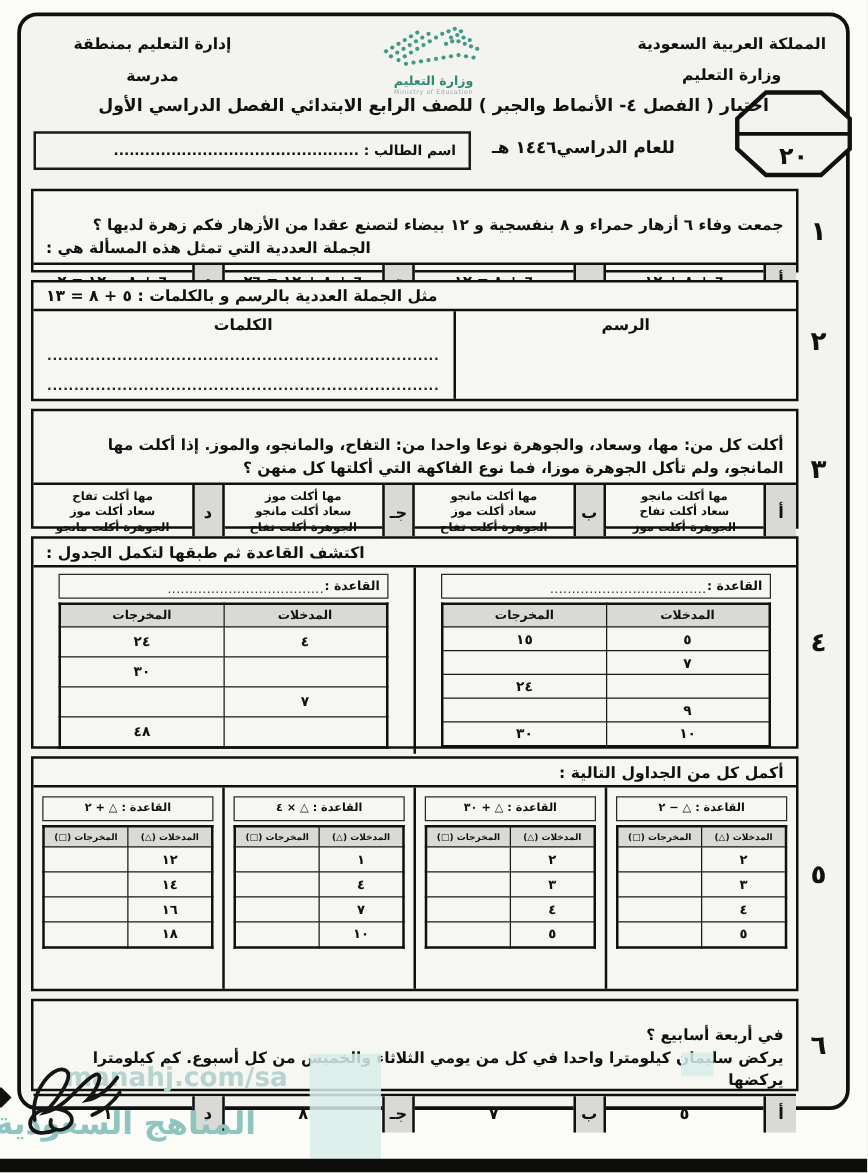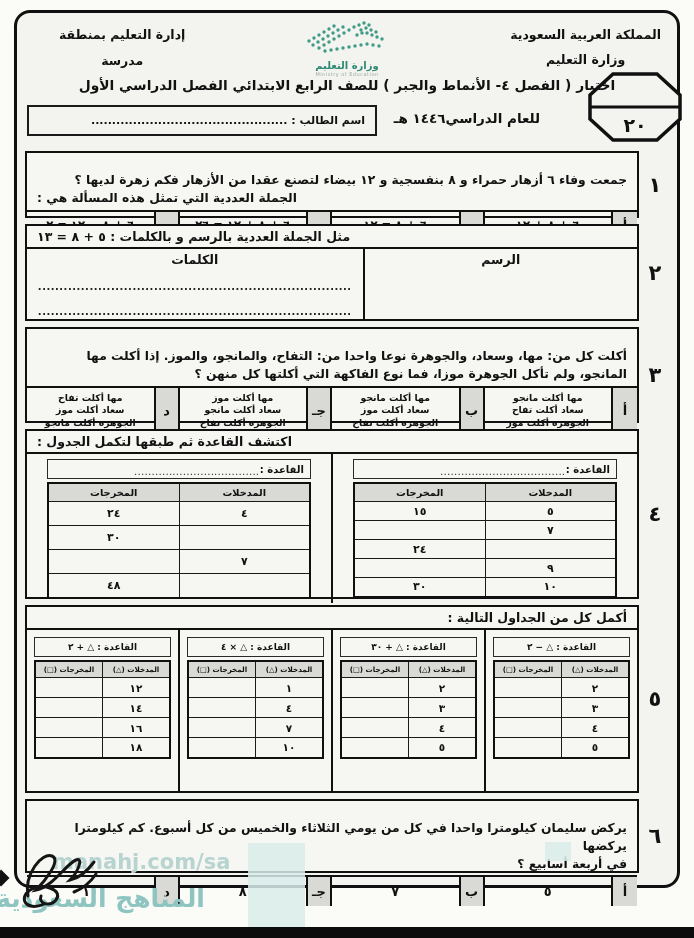--- a/index.html
+++ b/index.html
@@ -52,21 +52,21 @@
                 font-weight:bold; font-size:13px;
                 border-left:2.5px solid #101010; border-right:2.5px solid #101010; }
   .opt:first-child .opt-letter { border-right:none; }
   .opt-text { flex:1; display:flex; align-items:center; justify-content:center;
               font-weight:bold; font-size:11.5px; text-align:center;border-radius:13px; }
   .q3 .opt-text { flex-direction:column; font-size:9.3px; line-height:1.35; }
   .q6 .opt-text { font-size:13px; }
 
   
   .q2-body { flex:1; display:flex; }
-  .q2-col { display:flex; flex-direction:column; padding:2px 8px;justify-content:space-between; }
+  .q2-col { display:flex; flex-direction:column; padding:2px 8px; }
   .q2-col.drawing { flex:0 0 45%; border-left:2.5px solid #101010; }
   .q2-col.words { flex:1; }
   .q2-label { text-align:center; font-weight:bold; font-size:12.5px; margin-top:1px; }
   .dotline { font-size:10px; font-weight:bold; color:#222; letter-spacing:.5px; overflow:hidden;
              white-space:nowrap; margin-top:13px; text-align:center; }
 
   
   .q4-body { flex:1; display:flex; }
   .q4-half { flex:1; padding:5px 20px 4px; display:flex; flex-direction:column; }
   .q4-half.divided { border-left:2.5px solid #101010; }
@@ -458,22 +458,22 @@
               </table>
           </div>
         </div>
       </div>
     </div>
 
     <div class="q-row q6">
       <div class="q-num">٦</div>
       <div class="q-box">
         <div class="q-text">
+          <div>في أربعة أسابيع ؟</div>
           <div>يركض سليمان كيلومترا واحدا في كل من يومي الثلاثاء والخميس من كل أسبوع. كم كيلومترا يركضها</div>
-          <div>في أربعة أسابيع ؟</div>
         </div>
         <div class="opts">
           <div class="opt">
               <div class="opt-letter">أ</div>
               <div class="opt-text">٥</div>
             </div>
           <div class="opt">
               <div class="opt-letter">ب</div>
               <div class="opt-text">٧</div>
             </div>

